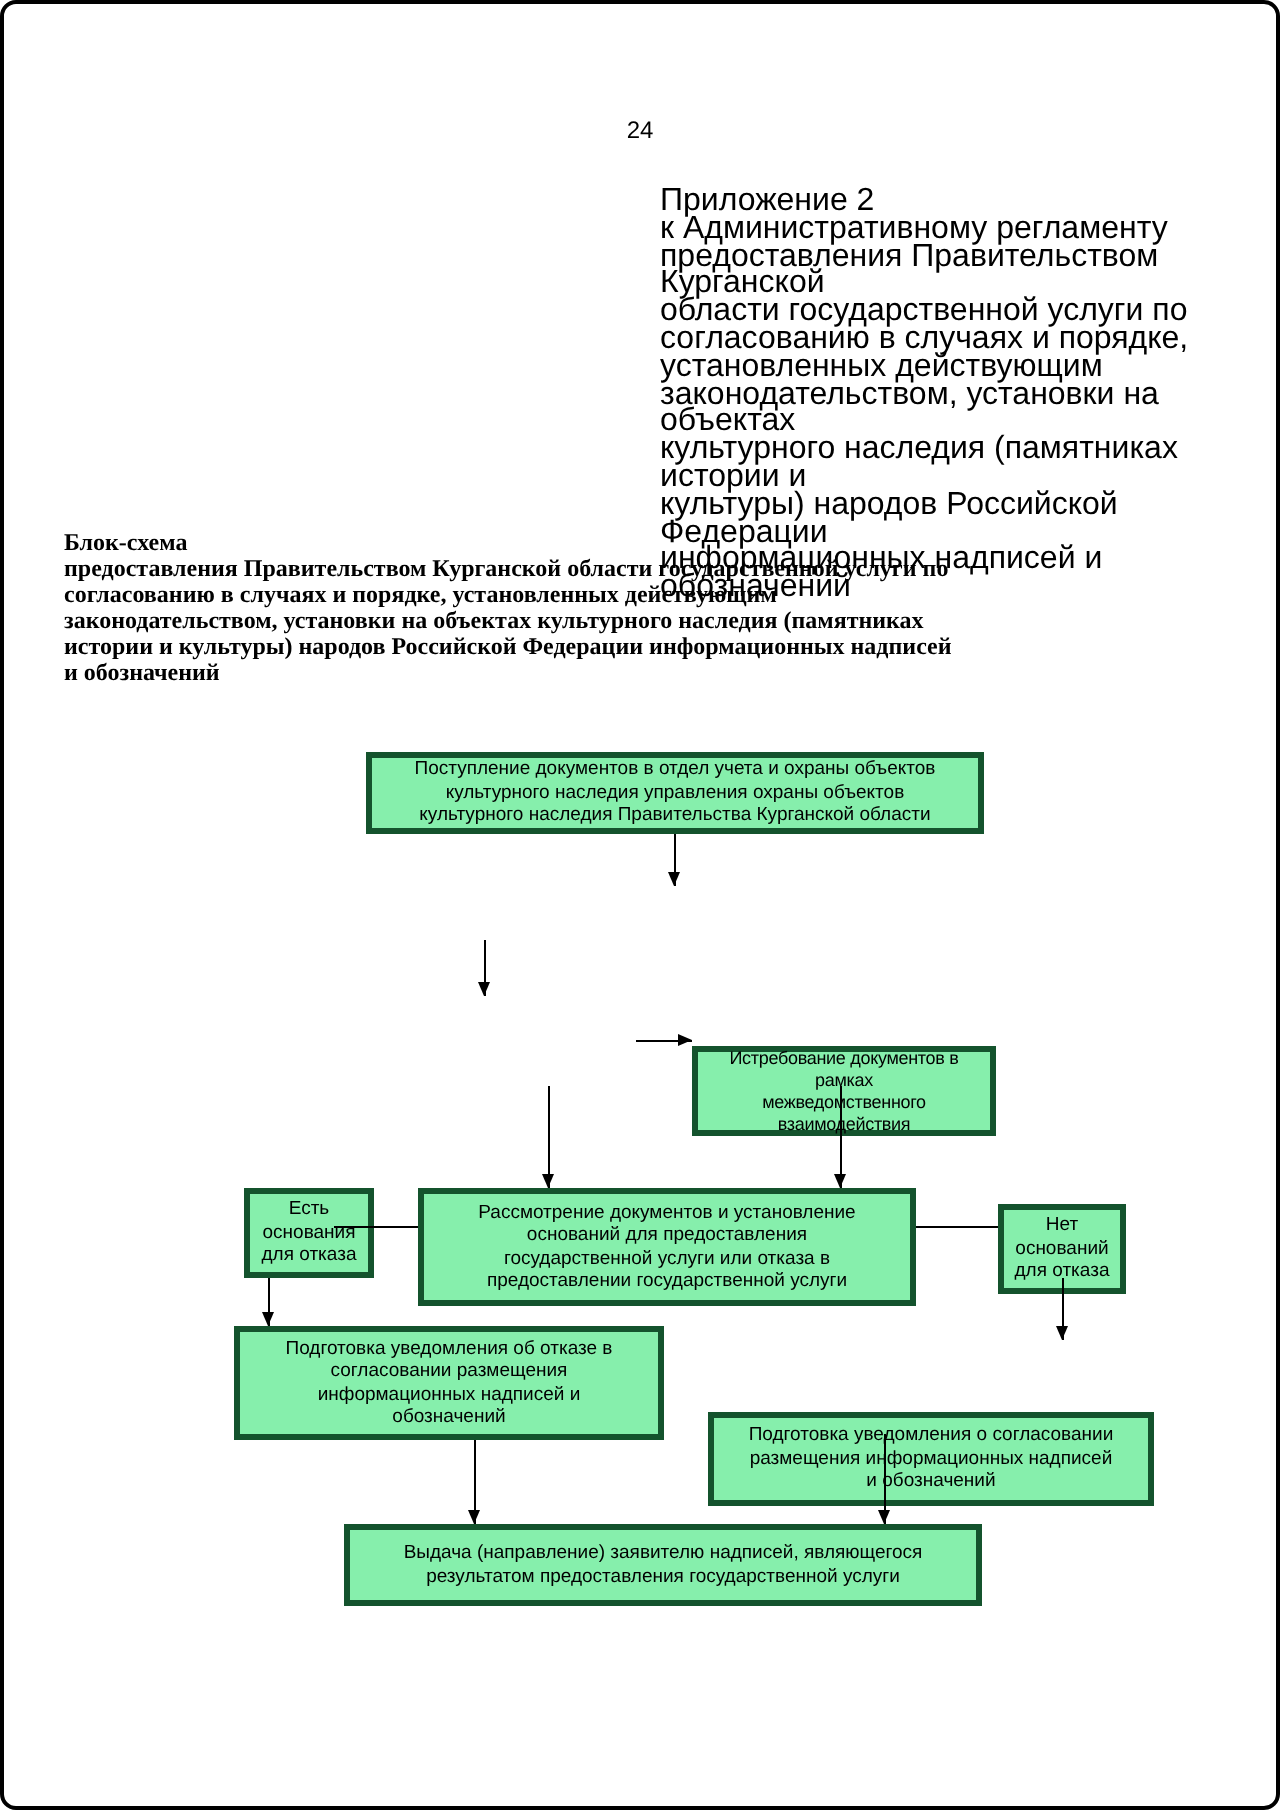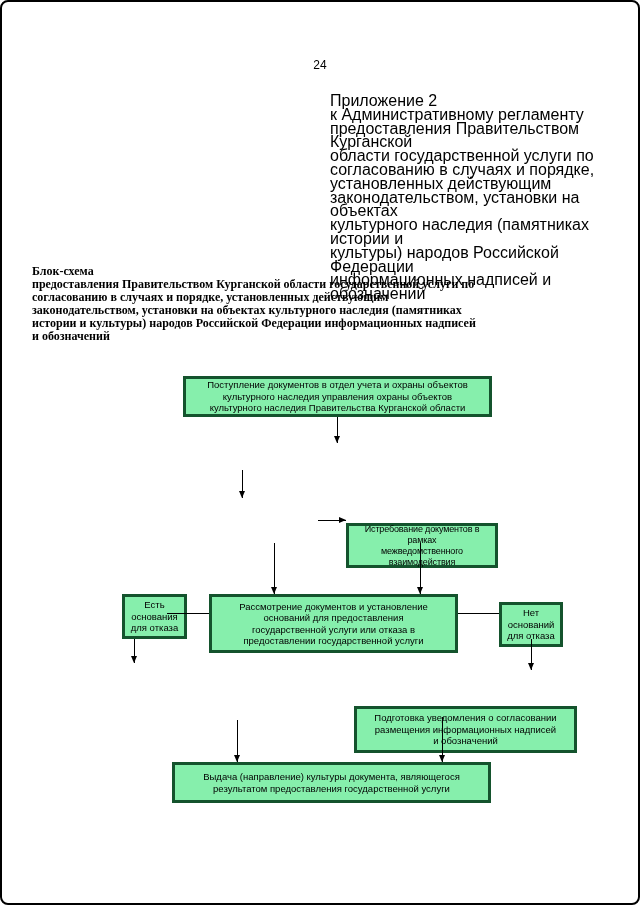--- a/index.html
+++ b/index.html
@@ -135,26 +135,30 @@
 предоставлении государственной услуги</div>
 
     <div class="flow-node" style="left:100px; top:592px; width:65px; height:45px;margin-left:20px;">Есть
 основания
 для отказа</div>
 
     <div class="flow-node" style="left:497px; top:600px; width:64px; height:45px;">Нет
 оснований
 для отказа</div>
 
+    <div class="flow-node" style="left:115px; top:661px; width:215px; height:57px;">Подготовка уведомления об отказе в
+согласовании размещения
+информационных надписей и
+обозначений</div>
 
     <div class="flow-node" style="left:352px; top:668px; width:223px; height:47px;margin-top:36px;">Подготовка уведомления о согласовании
 размещения информационных надписей
 и обозначений</div>
 
-    <div class="flow-node" style="left:170px; top:760px; width:319px; height:41px;">Выдача (направление) культуры документа, являющегося
+    <div class="flow-node" style="left:170px; top:760px; width:319px; height:41px;">Выдача (направление) заявителю надписей, являющегося
 результатом предоставления государственной услуги</div>
 
     <div class="arrow-v" style="left:335px; top:415px; height:26px;"></div>
 
     <div class="arrow-v" style="left:240px; top:468px; height:28px;"></div>
 
     <div class="arrow-h-right" style="left:316px; top:518px; width:28px;"></div>
 
     <div class="arrow-v" style="left:272px; top:541px; height:51px;"></div>
 

